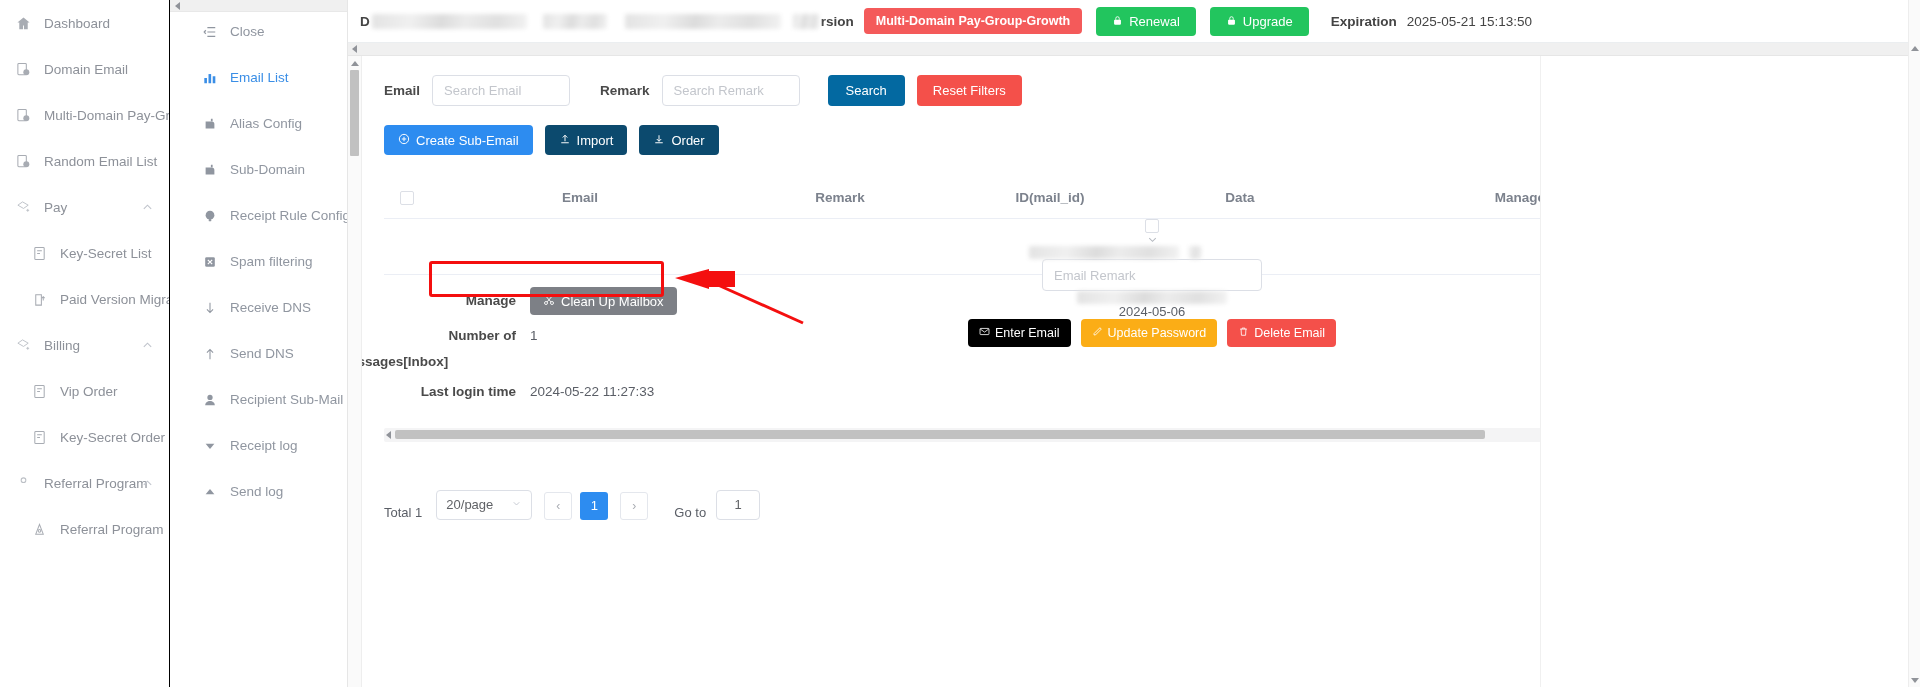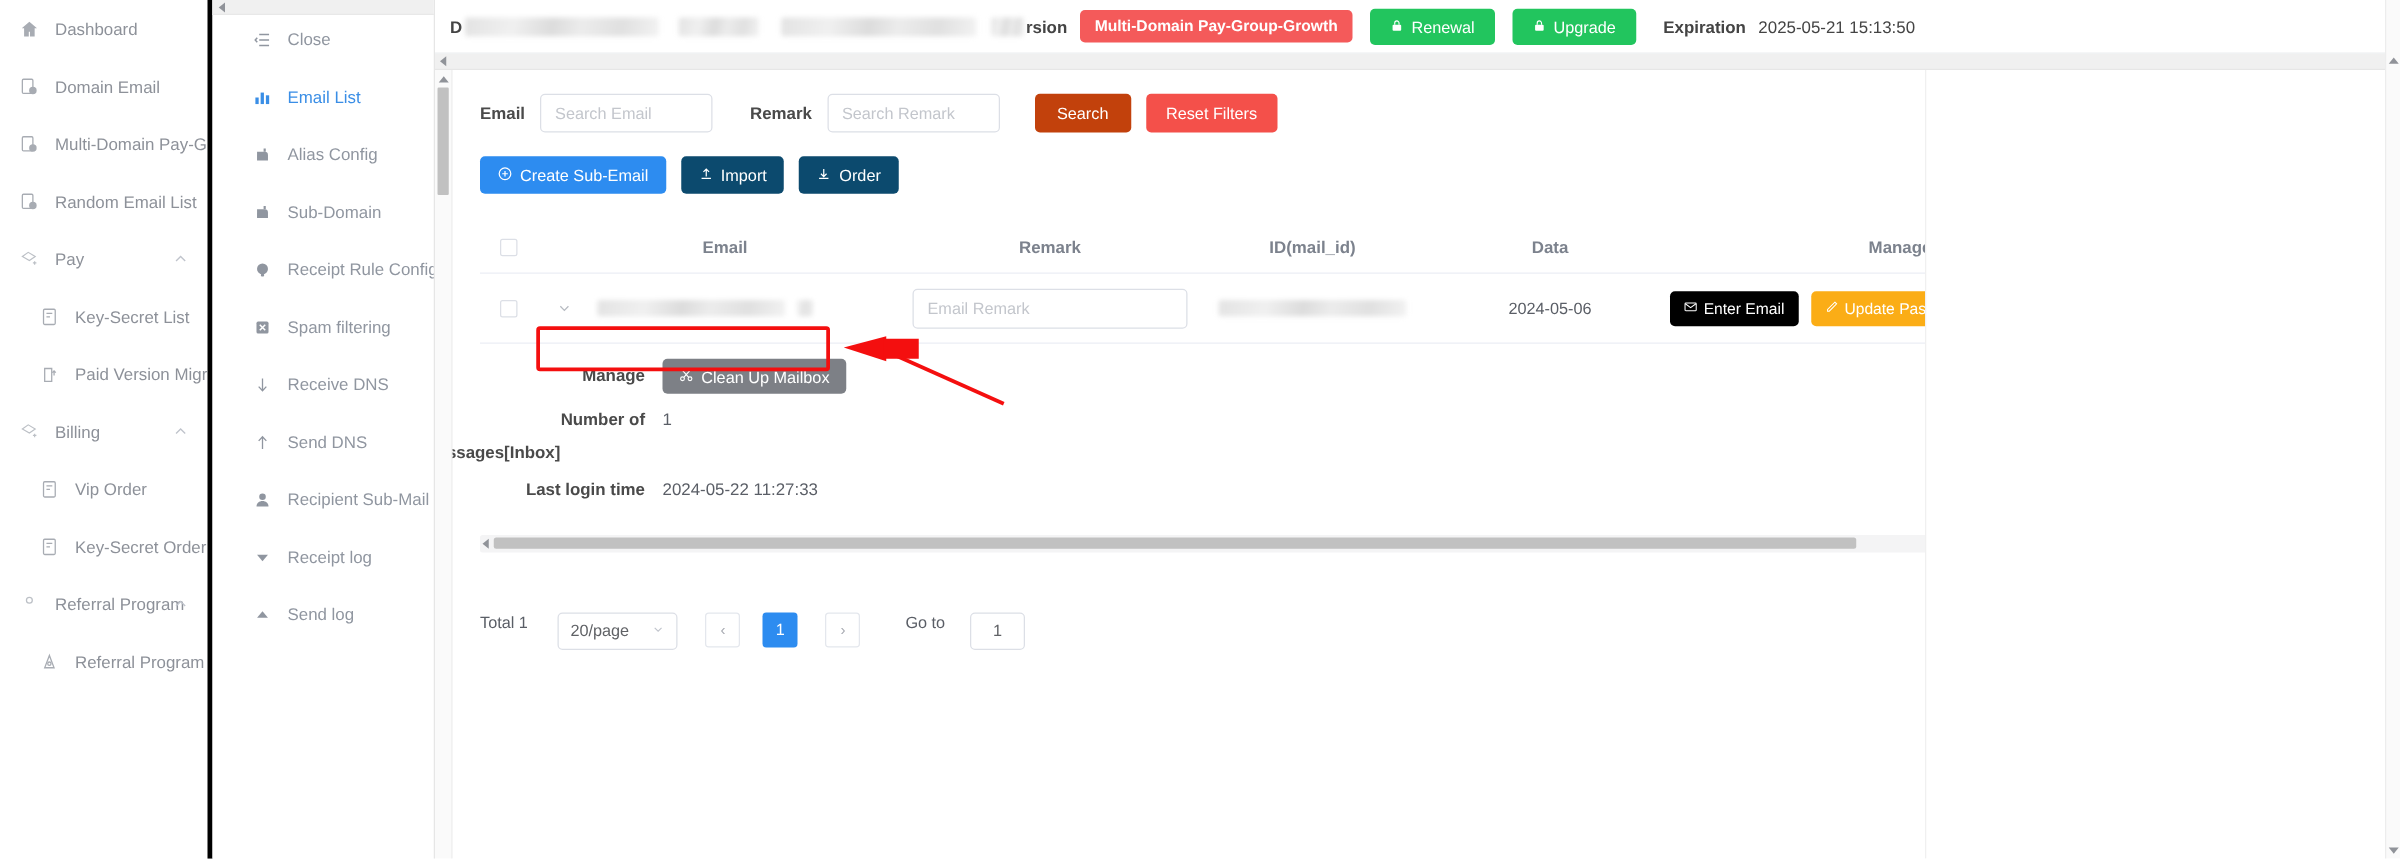--- a/index.html
+++ b/index.html
@@ -11,21 +11,21 @@
     background: #ffffff;
     color: #303133;
     -webkit-font-smoothing: antialiased;
   }
   .app { display: flex; width: 1920px; height: 687px; position: relative; }
 
   
   .sidebar {
     width: 170px; height: 687px;
     background: #ffffff;
-    border-right: 4px solid #000000;
+    border-right: 1px solid #000000;
     flex: 0 0 170px;
     overflow: hidden;
     position: relative;
   }
   .nav-item {
     display: flex; align-items: center;
     height: 46px;
     padding-left: 14px;
     font-size: 13.5px;
     color: #8d9199;
@@ -188,21 +188,21 @@
   .fl-input {
     width: 138px; height: 31px;
     border: 1px solid #dcdfe6; border-radius: 4px;
     padding: 0 11px; font-size: 13px; color: #606266;
     outline: none; background: #fff;
     font-family: "Liberation Sans", sans-serif;
   }
   .fl-input::placeholder { color: #c3c6cc; }
   .gap-lg { width: 30px; }
   .btn-blue {
-    background: #c2410c; color: #fff; border: none;
+    background: #0369a1; color: #fff; border: none;
     font-size: 13px; padding: 0 18px; height: 31px;
     border-radius: 4px; cursor: pointer; margin-left: 28px;
     font-family: "Liberation Sans", sans-serif;
   }
   .btn-red {
     background: #f4504a; color: #fff; border: none;
     font-size: 13px; padding: 0 16px; height: 31px;
     border-radius: 4px; cursor: pointer; margin-left: 12px;
     font-family: "Liberation Sans", sans-serif;
   }
@@ -237,21 +237,21 @@
   .chk {
     width: 14px; height: 14px;
     border: 1px solid #dcdfe6; border-radius: 2px;
     background: #fff; display: inline-block; cursor: pointer;
   }
 
   .trow {
     display: flex; align-items: center;
     height: 56px;
     border-bottom: 1px solid #ebeef5;
-    font-size: 13px; color: #5a5e66;
+    font-size: 13px; color: #5a5e66; flex-direction: column;
   }
   .td { text-align: center; display: flex; align-items: center; justify-content: center; height: 100%; }
   .td-check { width: 46px; }
   .td-expand { width: 42px; color: #b6bac1; }
   .td-email { width: 258px; display:flex; align-items:center; justify-content:flex-start; padding-left: 6px; gap: 10px;}
   .td-remark { width: 220px; }
   .td-id { width: 200px; }
   .td-date { width: 180px; }
   .td-manage { width: 380px; gap: 10px; }
   .remark-input {
@@ -317,21 +317,21 @@
     width:0;height:0;border-top:4px solid transparent;border-bottom:4px solid transparent;border-right:5px solid #909399;
     margin-right: 4px;
   }
   .hscroll-bottom .tri-r {
     width:0;height:0;border-top:4px solid transparent;border-bottom:4px solid transparent;border-left:5px solid #909399;
     position: absolute; right: 4px;
   }
   .hsb-thumb { height: 9px; background: #c1c1c1; border-radius: 2px; width: 1090px; }
 
   
-  .pager { display: flex; align-items: flex-start; margin-top: 48px; font-size: 13px; color: #5a5e66; gap: 10px; }
+  .pager { display: flex; align-items: flex-end; margin-top: 48px; font-size: 13px; color: #5a5e66; gap: 0; }
   .pg-total { margin-right: 14px; }
   .pg-select {
     height: 30px; width: 96px;
     border: 1px solid #dcdfe6; border-radius: 4px;
     display: flex; align-items: center; justify-content: space-between;
     padding: 0 9px; font-size: 13px; color: #606266; cursor: pointer;
     background: #fff;
   }
   .pg-arrowbtn {
     width: 28px; height: 28px; border: 1px solid #e4e7ed; border-radius: 3px;

